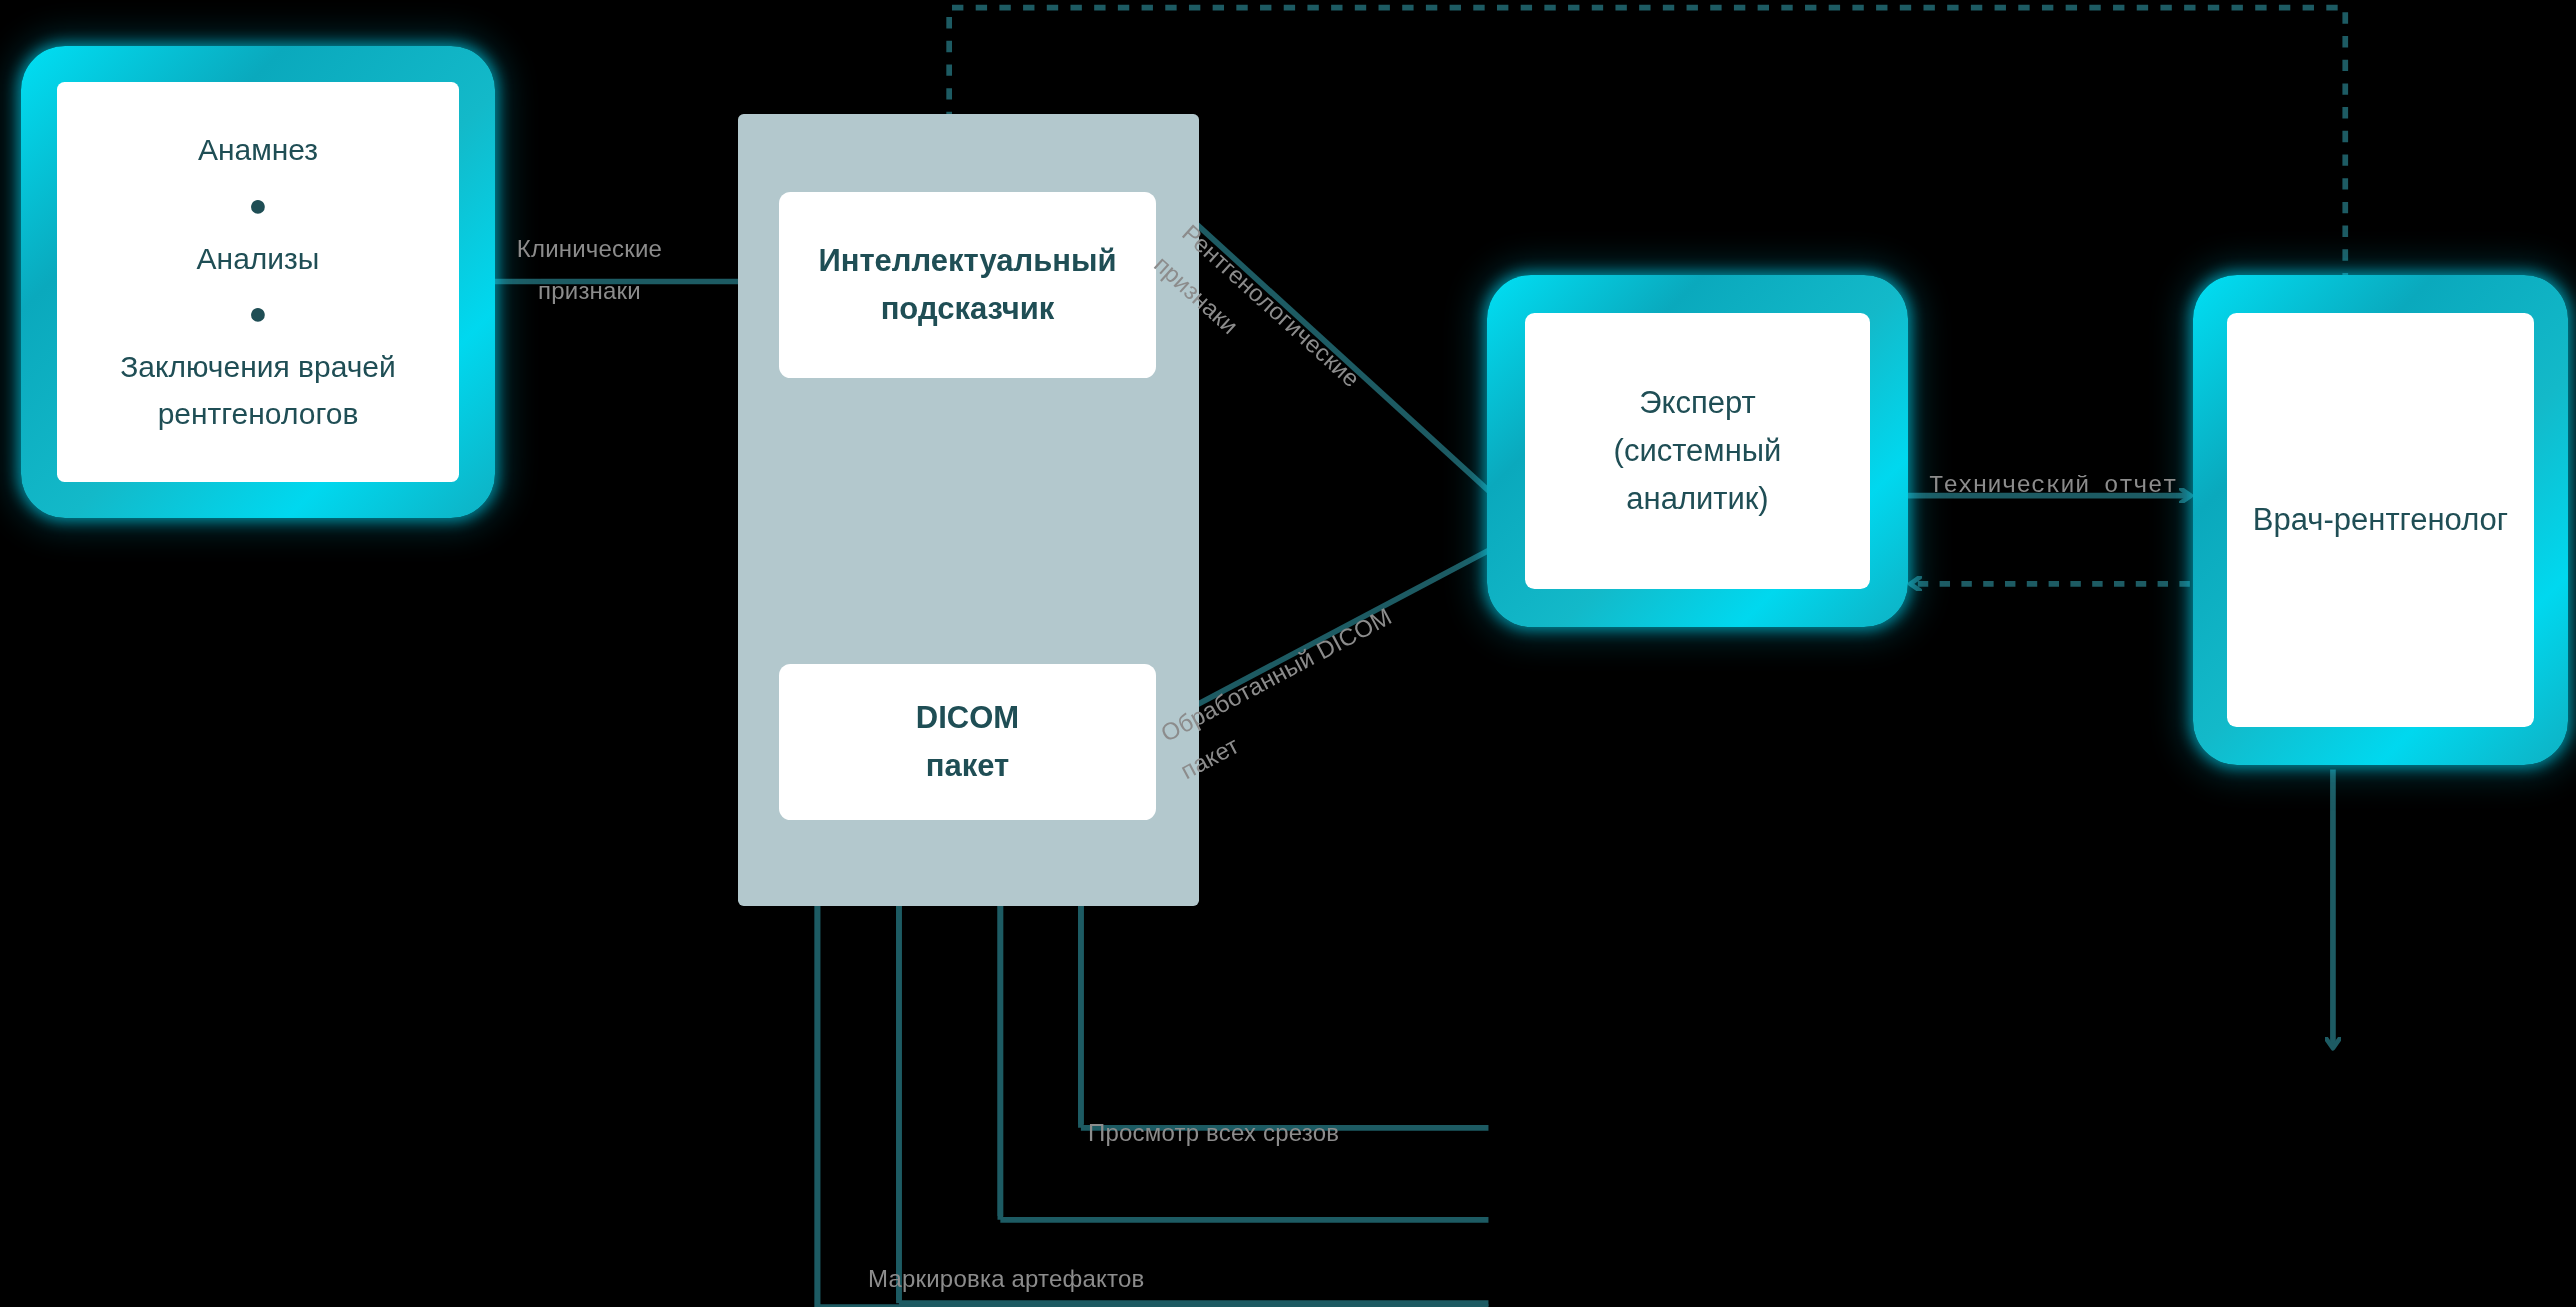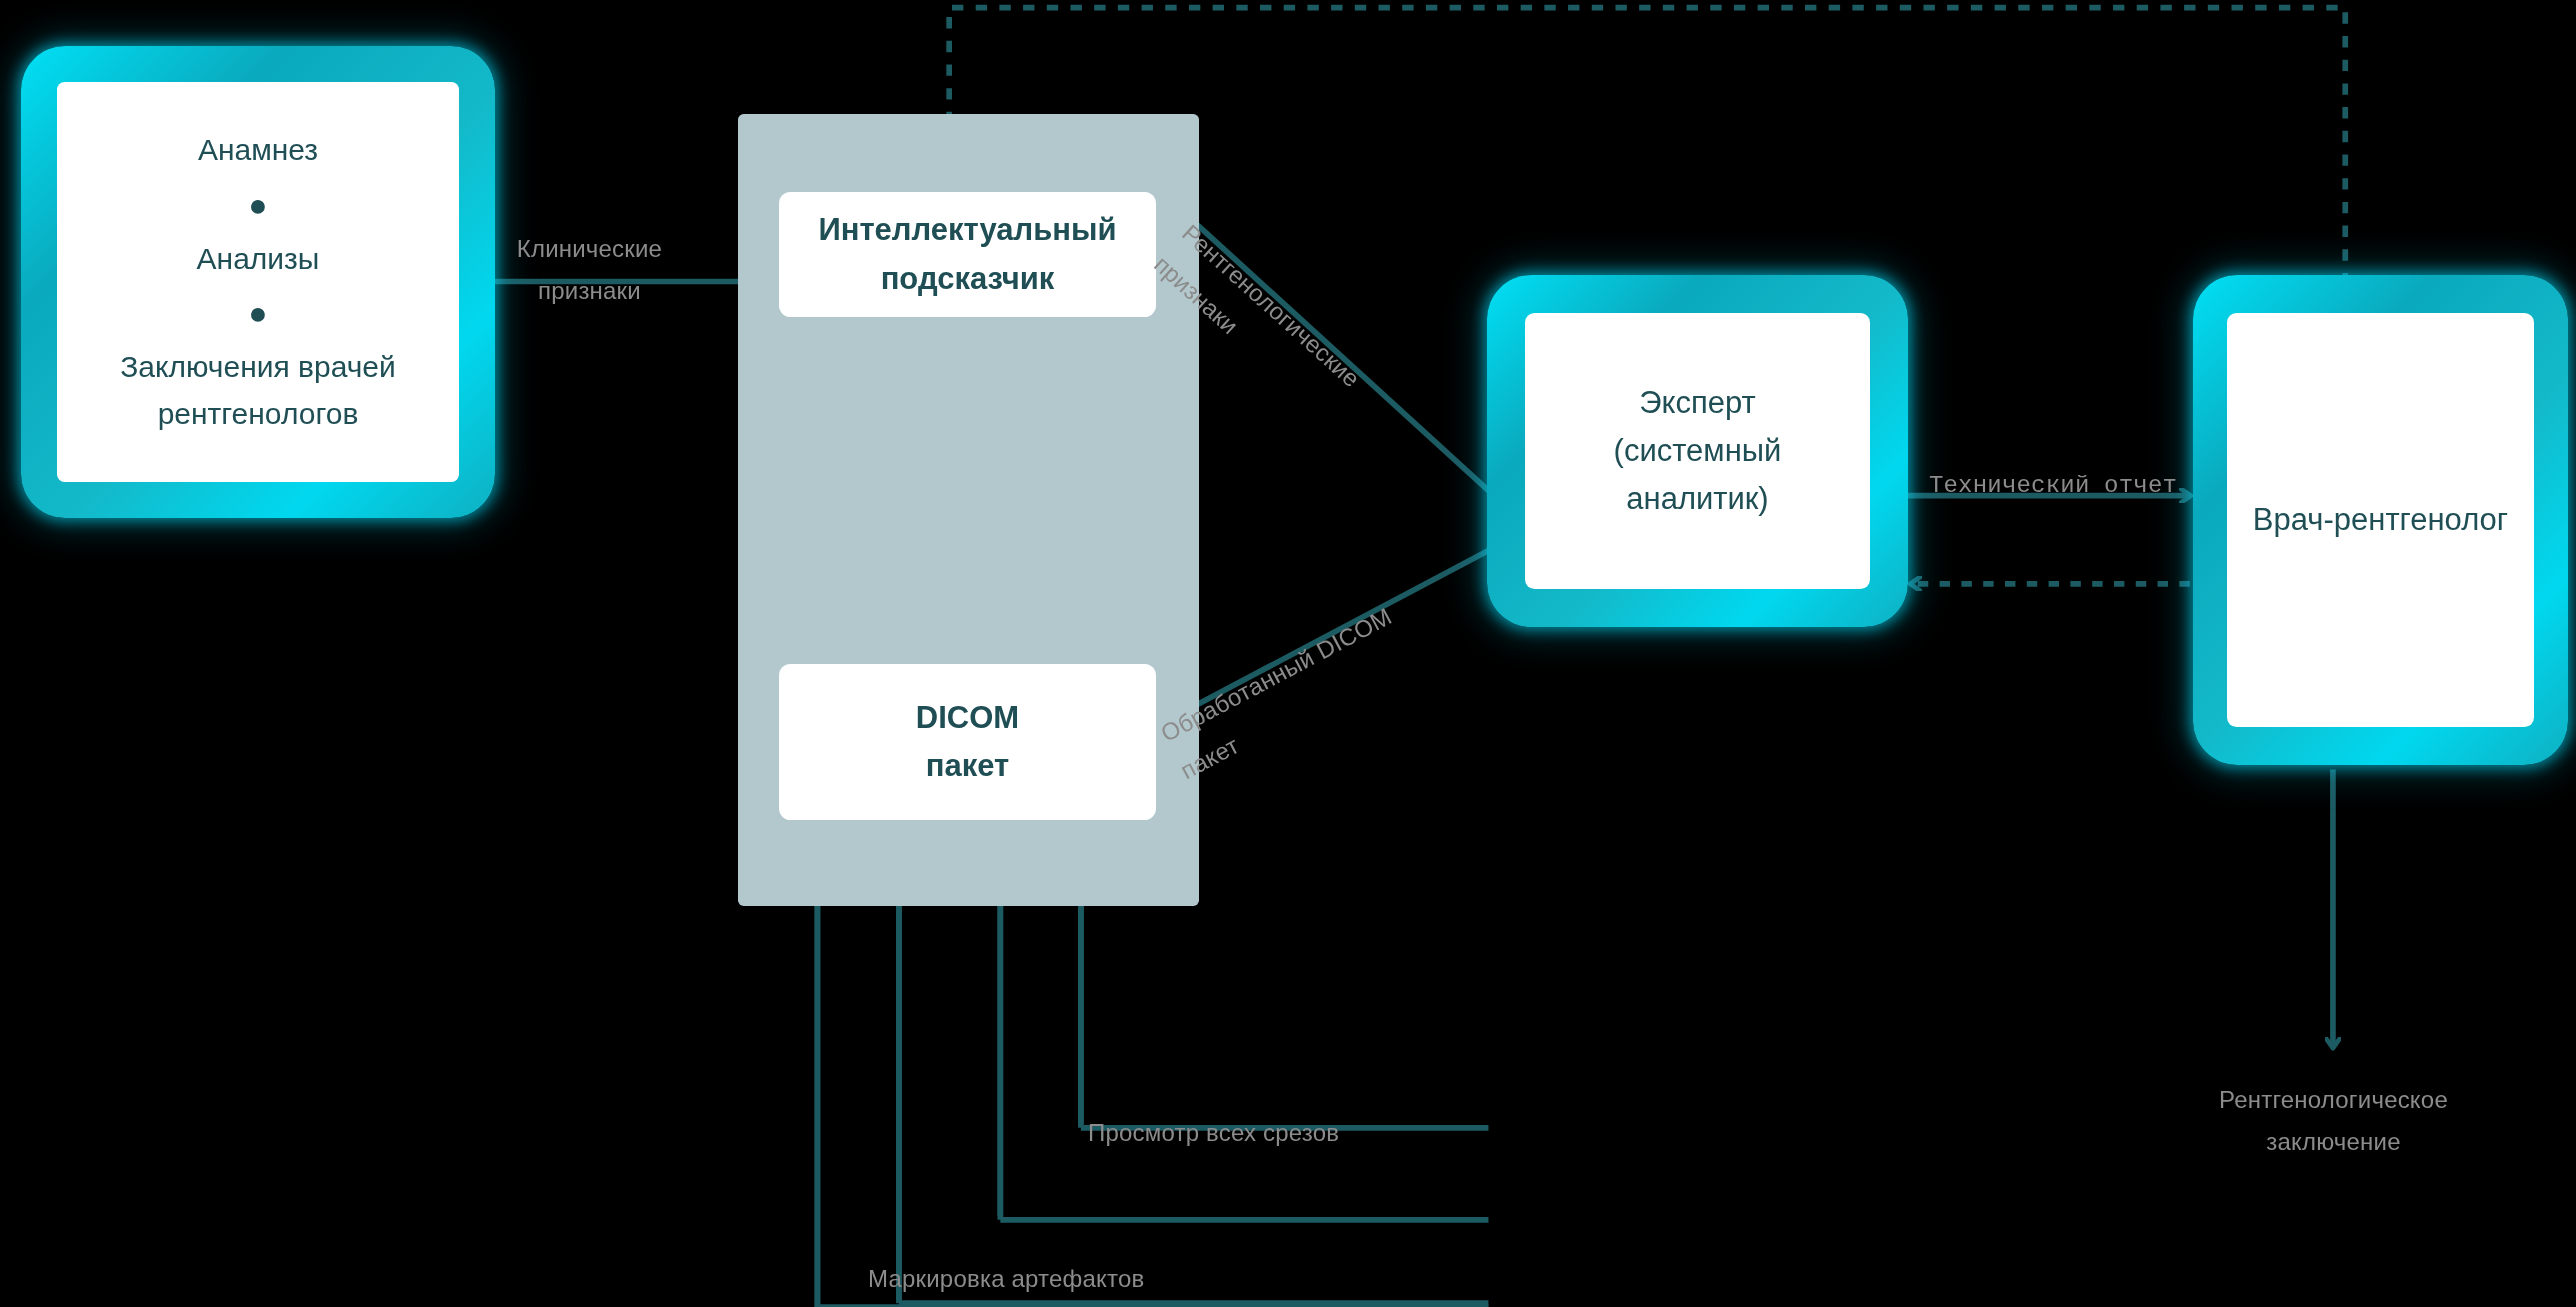--- a/index.html
+++ b/index.html
@@ -130,21 +130,21 @@
     <div class="card" style="left:36px;top:36px;right:36px;bottom:36px;
                              border-radius:7.6px;flex-direction:column;font-size:30px;padding:0 25px;">
       <span class="srcbox-line">Анамнез</span>
       <span class="dotsep">●</span>
       <span class="srcbox-line">Анализы</span>
       <span class="dotsep">●</span>
       <span class="srcbox-line" style="max-width:332px;">Заключения врачей рентгенологов</span>
     </div>
   </div>
 
-  <div class="flatcard" style="left:779px;top:192px;width:377px;height:125px;font-size:31px;white-space:pre-line;">
+  <div class="flatcard" style="left:779px;top:192px;width:377px;height:186px;font-size:31px;white-space:pre-line;">
     <span>Интеллектуальный
 подсказчик</span>
   </div>
 
   <div class="flatcard" style="left:779px;top:664px;width:377px;height:156px;font-size:31px;white-space:pre-line;">
     <span>DICOM
 пакет</span>
   </div>
 
   <div class="glowbox" style="left:1487px;top:275px;width:421px;height:352px;">
@@ -169,22 +169,20 @@
   <div class="elabel rot" style="left:1200px;top:214px;width:313px;text-align:left;
               transform:rotate(42deg);">Рентгенологические
 признаки</div>
 
   <div class="elabel rot" style="left:1153px;top:717px;width:322px;text-align:left;
               transform:rotate(-28deg);">Обработанный DICOM
 пакет</div>
 
   <div class="elabel" style="left:1911px;top:465px;width:284px;font-family:Liberation Mono, monospace;">Технический отчет</div>
 
-  <div class="elabel" style="left:2177px;top:1079px;width:313px;">Рентгенологическое
-заключение</div>
 
   <div class="elabel" style="left:1088px;top:1082px;width:398px;text-align:left;margin-top:30px;">Просмотр всех срезов</div>
 
 
   <div class="elabel" style="left:868px;top:1258px;width:493px;text-align:left;">Маркировка артефактов</div>
 
 </div>
 
 
 </body></html>

